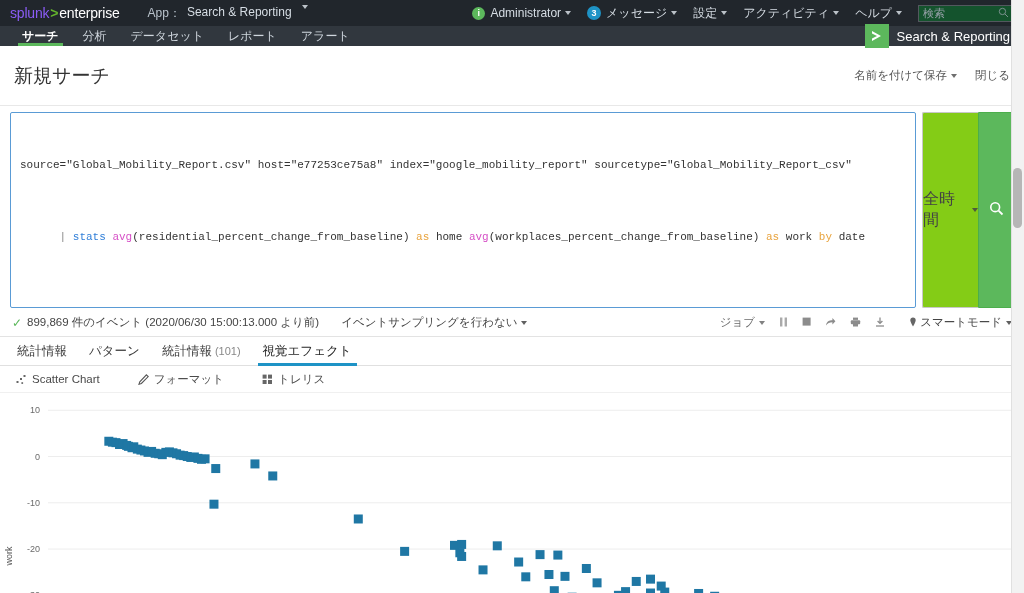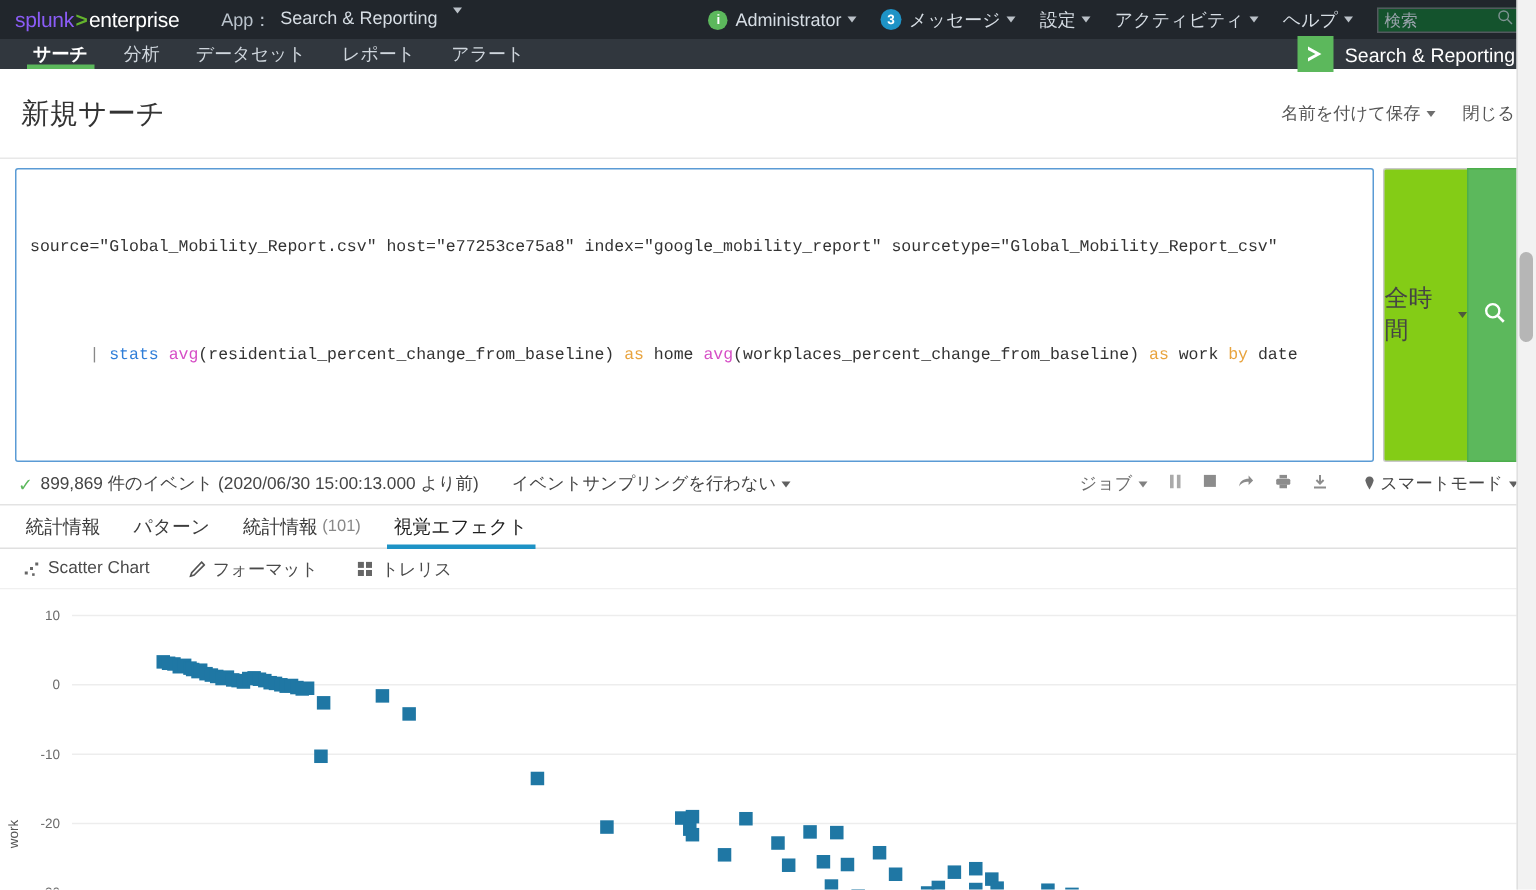--- a/index.html
+++ b/index.html
@@ -112,21 +112,21 @@
     display:flex; align-items:center; padding:0 11px; color:#3c3c3c; cursor:pointer;
     position:relative; white-space:nowrap;
   }
   #restabs .rtab .cnt { color:#888; font-size:11px; margin-left:3px;}
   #restabs .rtab.active { color:#1e1e1e; }
   #restabs .rtab.active:after {
     content:""; position:absolute; left:6px; right:6px; bottom:-1px; height:3px; background:#1e93c6;
   }
 
   
-  #vizbar { display:flex; align-items:center; height:27px; padding:0 16px; gap:26px;
+  #vizbar { display:flex; align-items:center; height:27px; padding:0 16px; gap:38px;
             font-size:11.5px; color:#4a4a4a; border-bottom:1px solid #f0f0f0;}
   #vizbar .vb { display:flex; align-items:center; gap:5px; cursor:pointer; white-space:nowrap;}
   #vizbar svg { display:block; }
 
   
   #chartarea { position:relative; width:1024px; height:378px; background:#fff; }
   #chartsvg  { display:block; }
   .axlabel { font-family:"Liberation Sans", sans-serif; font-size:9px; fill:#6b6b6b; }
   .axtitle { font-family:"Liberation Sans", sans-serif; font-size:9px; fill:#555; }
   .gridline { stroke:#ededed; stroke-width:1; }

